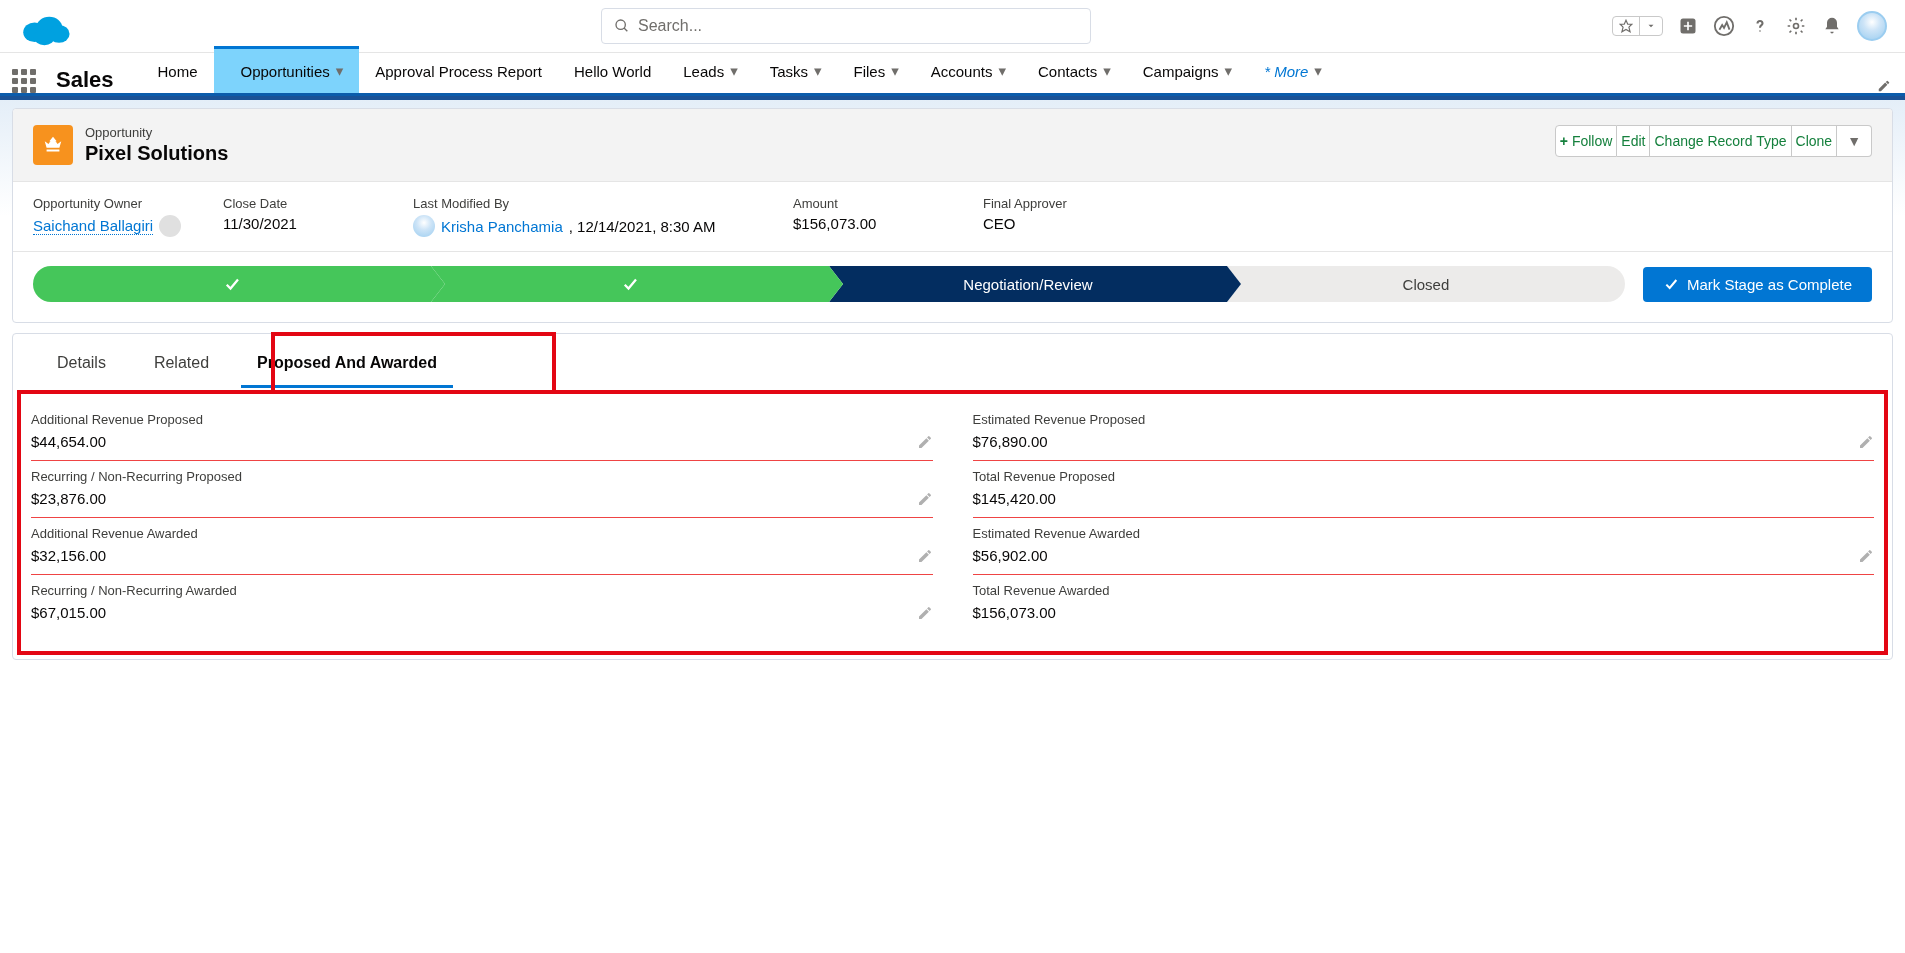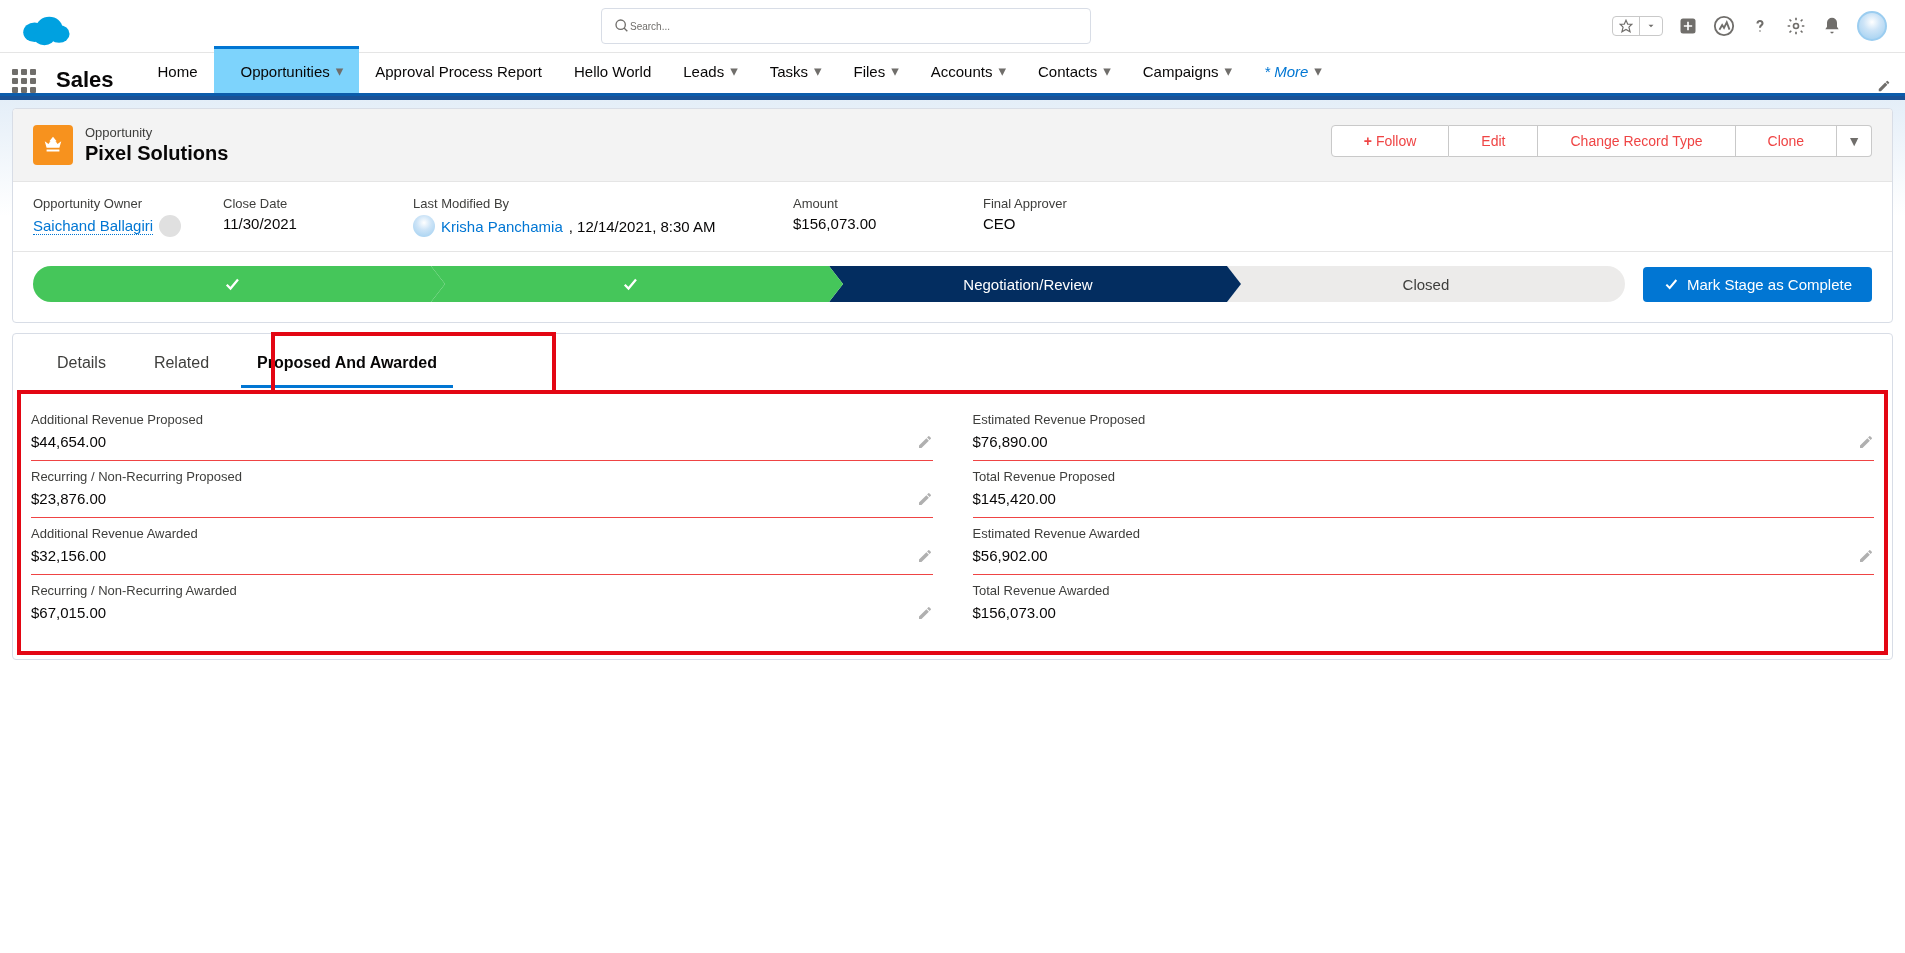--- a/index.html
+++ b/index.html
@@ -3,21 +3,21 @@
 <meta charset="utf-8">
 <style>
   * { box-sizing: border-box; margin: 0; padding: 0; }
   body { font-family: "Salesforce Sans", Arial, sans-serif; background: #fff; font-size: 13px; color: #080707; }
 
   
   .global-header { display: flex; align-items: center; height: 52px; padding: 0 12px; }
   .logo { width: 52px; height: 36px; margin: 6px 8px 0 8px; }
   .search-wrapper { flex: 1; display: flex; justify-content: center; }
   .search-box { width: 490px; height: 36px; border: 1px solid #d8dde6; border-radius: 4px; display: flex; align-items: center; padding: 0 12px; background: #fff; }
-  .search-box input { border: none; outline: none; flex: 1; font-size: 10px; color: #737373; margin-left: 0; }
+  .search-box input { border: none; outline: none; flex: 1; font-size: 16px; color: #737373; margin-left: 8px; }
   .search-box input::placeholder { color: #706e6b; }
   .header-utils { display: flex; align-items: center; gap: 14px; margin-right: 6px; }
   .util-icon { width: 22px; height: 22px; color: #706e6b; display:flex; align-items:center; justify-content:center; cursor:pointer; }
   .fav-box { display:flex; border:1px solid #c9c9c9; border-radius:4px; overflow:hidden; }
   .fav-box .part { padding: 2px 6px; }
   .fav-box .part + .part { border-left:1px solid #c9c9c9; }
   .avatar { width: 30px; height: 30px; border-radius: 50%; background: radial-gradient(circle at 50% 35%, #fff 0%, #cde4f7 40%, #9bcdf0 100%); border: 2px solid #9bcdf0; cursor:pointer; }
 
   
   .nav-bar { display: flex; align-items: flex-end; height: 44px; border-top:1px solid #e5e5e5; border-bottom: 3px solid #0b5cab; padding-left: 12px; }
@@ -35,21 +35,21 @@
   
   .page-body { background: linear-gradient(#1a5296 0%, #1a5296 4px, #e4eef8 4px, #fff 120px); padding: 12px; }
 
   
   .card { background: #fff; border: 1px solid #d8dde6; border-radius: 4px; }
   .rec-header { padding: 16px 20px; background:#f3f3f3; border-radius:4px 4px 0 0; display:flex; align-items:flex-start; }
   .obj-icon { width: 40px; height: 40px; border-radius: 4px; background: #f7921e; display:flex; align-items:center; justify-content:center; margin-right:12px; }
   .rec-titles .obj-type { font-size: 13px; color: #3e3e3c; }
   .rec-titles .rec-name { font-size: 20px; font-weight: 700; margin-top: 2px; }
   .rec-actions { margin-left:auto; display:flex; gap:0; }
-  .btn { border:1px solid #c9c9c9; background:#fff; color:#ef4444; font-size:14px; padding: 7px 32px; cursor:pointer; }
+  .btn { border:1px solid #c9c9c9; background:#fff; color:#15803d; font-size:14px; padding: 7px 4px; cursor:pointer; }
   .btn:first-child { border-top-left-radius:4px; border-bottom-left-radius:4px; }
   .btn:last-child { border-top-right-radius:4px; border-bottom-right-radius:4px; }
   .btn + .btn { border-left:none; }
   .btn .plus { font-weight:700; margin-right:4px; }
   .btn.dropdown-caret { padding: 7px 10px; color:#706e6b; }
 
   
   .compact { display:flex; padding: 14px 20px; gap: 40px; border-top:1px solid #e5e5e5; }
   .compact-field { min-width: 150px; }
   .compact-field.wide { min-width: 340px; }

